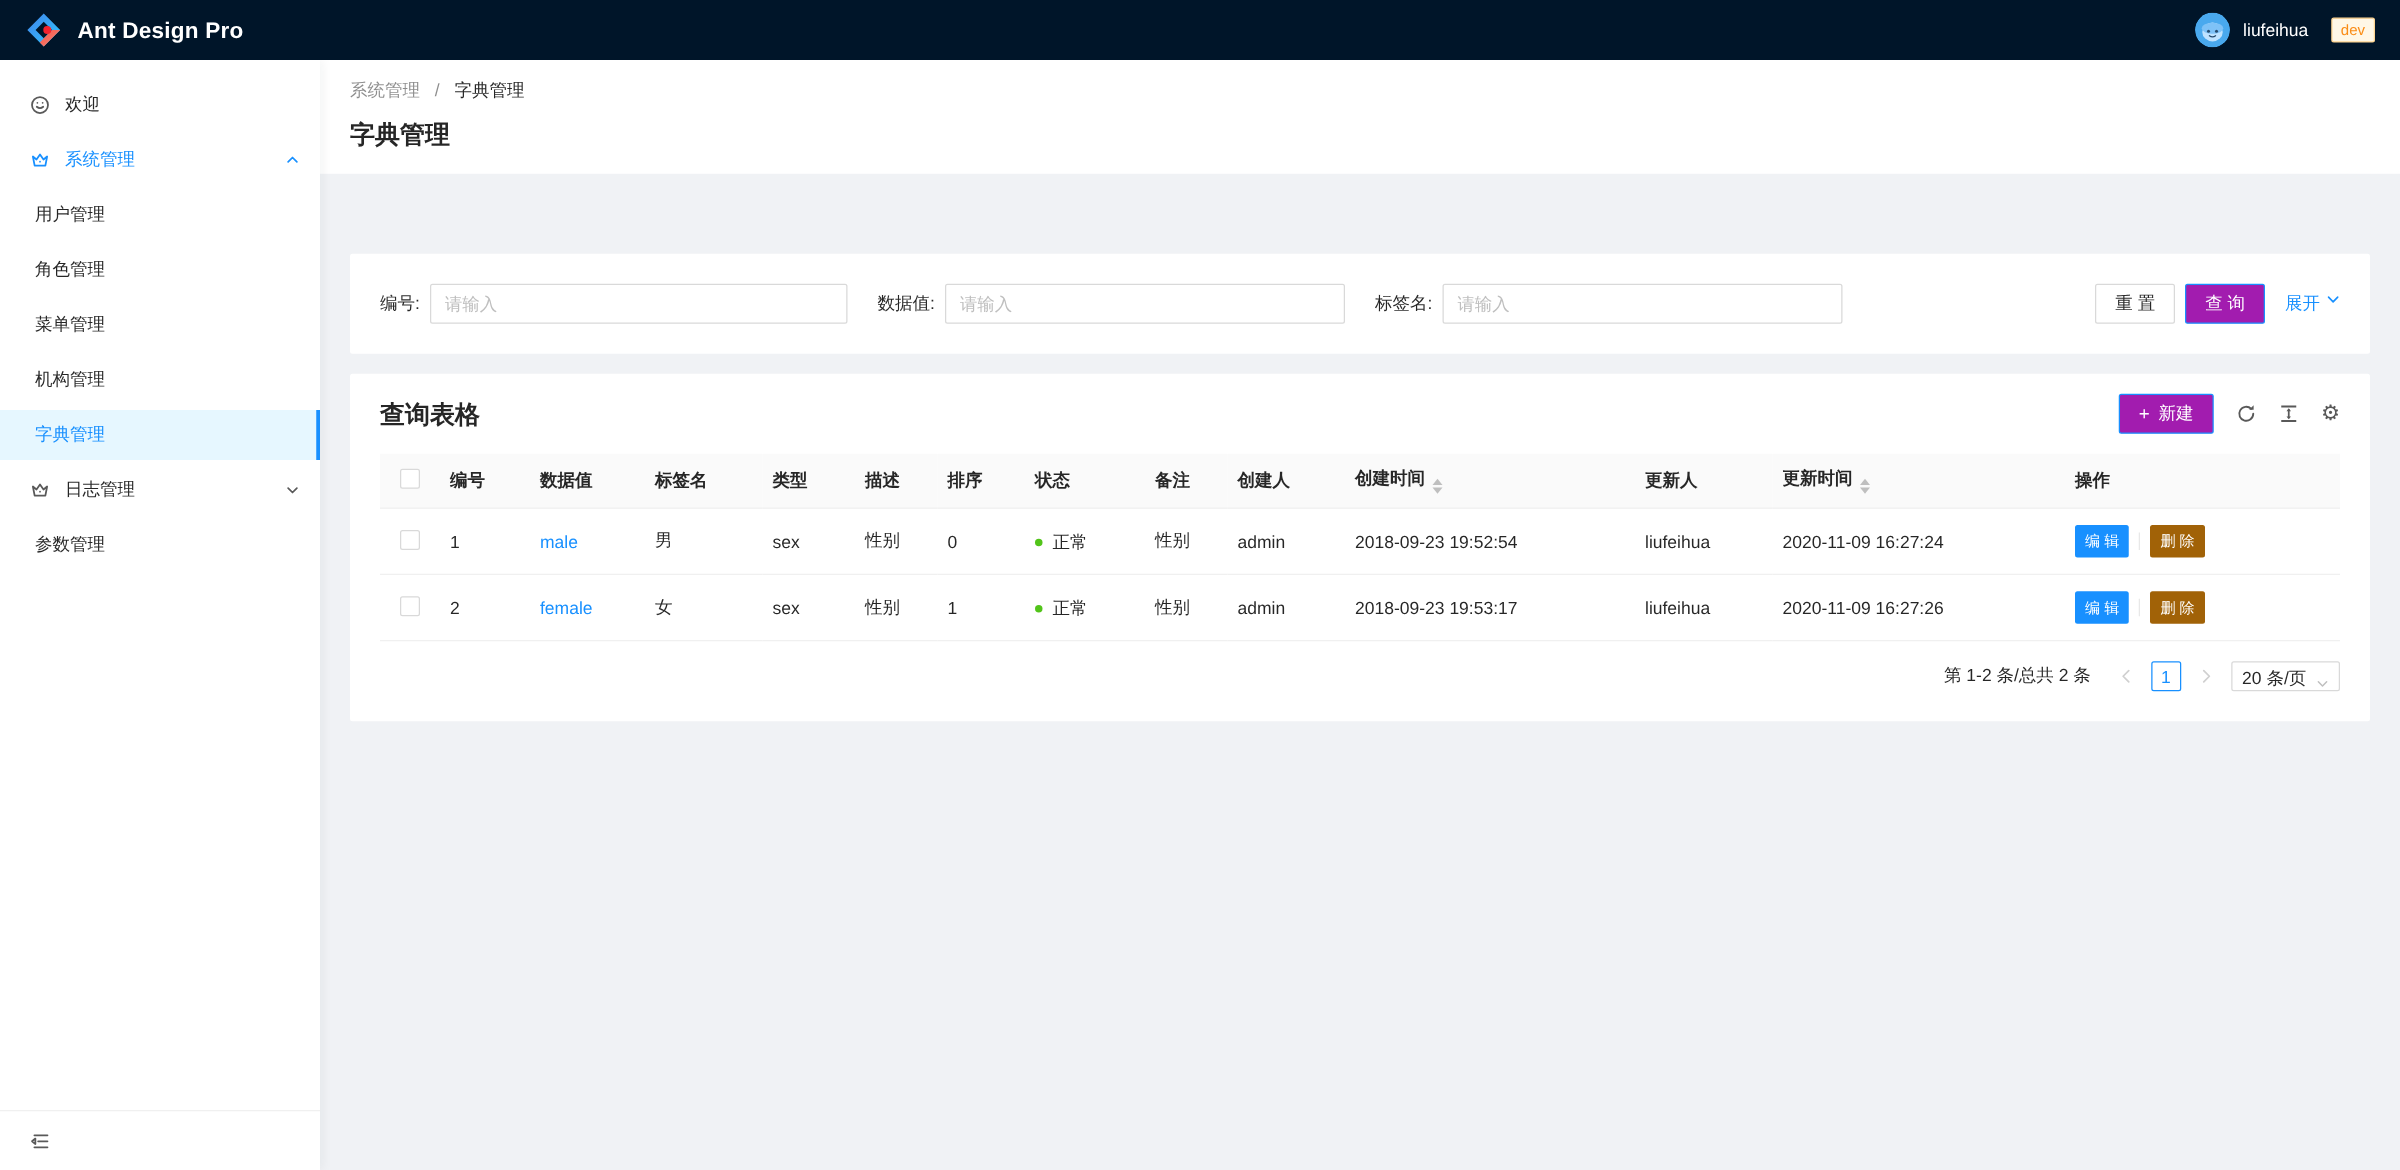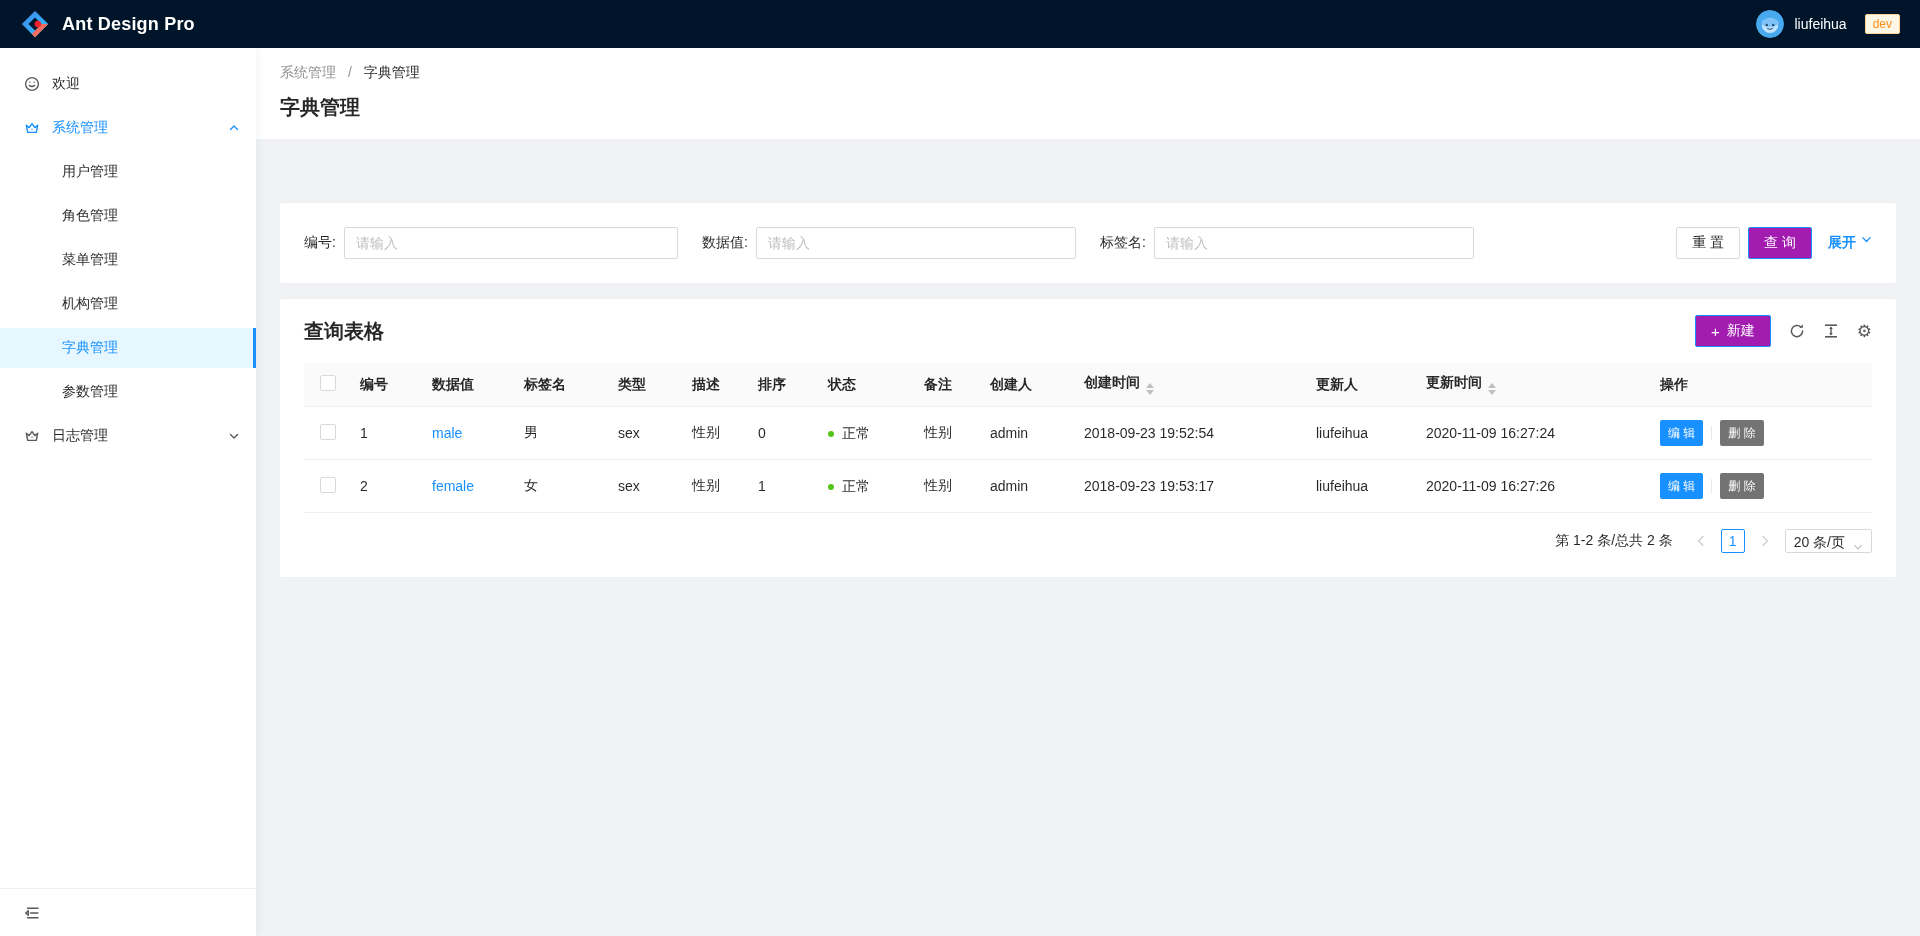--- a/index.html
+++ b/index.html
@@ -30,21 +30,21 @@
     position:fixed; top:48px; left:0; width:256px; height:888px;
     background:#fff; box-shadow:2px 0 8px rgba(29,35,41,.05);
     display:flex; flex-direction:column; z-index:10;
   }
   .menu { flex:1 1 auto; padding-top:12px; }
   .menu-item {
     height:40px; margin:4px 0; display:flex; align-items:center;
     padding:0 16px 0 24px; font-size:14px; color:rgba(0,0,0,.85); cursor:pointer;
   }
   .menu-item .mi-icon { width:16px; height:16px; margin-right:12px; display:inline-flex; }
-  .menu-item.sub { padding-left:62px; }
+  .menu-item.sub { padding-left:28px; }
   .menu-item .caret { margin-left:auto; display:inline-flex; }
   .menu-item.active-parent { color:#1890ff; }
   .menu-item.active-parent svg.stroke-ic path { stroke:#1890ff; }
   .menu-item.selected {
     background:#e6f7ff; color:#1890ff; border-right:3px solid #1890ff;
   }
   .sidebar-footer {
     border-top:1px solid #f0f0f0; height:48px; display:flex;
     align-items:center; padding-left:24px;
   }
@@ -73,21 +73,21 @@
   }
   .form-col input::placeholder { color:#bfbfbf; }
   .form-actions { flex:1 1 0; display:flex; align-items:center; justify-content:flex-end; gap:8px; }
   .btn {
     height:32px; padding:0 15px; border-radius:2px; font-size:14px;
     border:1px solid #d9d9d9; background:#fff; color:rgba(0,0,0,.85);
     display:inline-flex; align-items:center; justify-content:center; cursor:pointer;
     font-family:inherit;
   }
   .btn-primary { background:#a21caf; border-color:#1890ff; color:#fff; }
-  .link-expand { color:#1890ff; display:inline-flex; align-items:flex-start; gap:5px; margin-left:8px; cursor:pointer;font-weight:bold; }
+  .link-expand { color:#1890ff; display:inline-flex; align-items:flex-start; gap:5px; margin-left:8px; cursor:pointer; }
 
   
   .table-card { margin-top:16px; padding-bottom:4px; }
   .table-toolbar { display:flex; align-items:center; justify-content:space-between; padding:16px 24px; }
   .table-title { font-size:20px; font-weight:600; color:rgba(0,0,0,.85); }
   .toolbar-right { display:flex; align-items:center; gap:18px; }
   .btn-new { gap:7px; font-size:14px; }
   .btn-new .plus { font-size:15px; line-height:1; }
   .tool-icon { display:inline-flex; align-items:center; cursor:pointer; color:#595959; }
   .tool-icon.gear { font-size:17px; line-height:1; font-family:"DejaVu Sans",sans-serif; }
@@ -112,21 +112,21 @@
   .status-cell { display:inline-flex; align-items:center; gap:8px; }
   .status-dot { width:6px; height:6px; border-radius:50%; background:#52c41a; display:inline-block; }
 
   .action-cell { display:flex; align-items:center; }
   .btn-mini {
     height:26px; padding:0 8px; border:none; border-radius:2px; color:#fff;
     font-size:12px; display:inline-flex; align-items:center; cursor:pointer;
     font-family:inherit;
   }
   .btn-edit { background:#1890ff; }
-  .btn-del { background:#737373; }
+  .btn-del { background:#a16207; }
   .action-divider { width:1px; height:14px; background:#e8e8e8; margin:0 8px; }
 
   
   .pagination-row {
     display:flex; justify-content:flex-end; align-items:center;
     padding:16px 24px 20px; gap:8px; font-size:14px; color:rgba(0,0,0,.85);
   }
   .page-total { margin-right:8px; }
   .page-arrow { width:24px; height:24px; display:inline-flex; align-items:center; justify-content:center; cursor:pointer; }
   .page-num {
@@ -218,37 +218,37 @@
     </div>
     <div class="menu-item sub">
       <span>菜单管理</span>
     </div>
     <div class="menu-item sub">
       <span>机构管理</span>
     </div>
     <div class="menu-item sub selected">
       <span>字典管理</span>
     </div>
-    <div class="menu-item sub">
-      <span>参数管理</span>
-    </div>
-
     <div class="menu-item">
       <span class="mi-icon">
         <svg class="stroke-ic" width="16" height="16" viewBox="0 0 16 16">
           <path d="M2.3 5.2 L5.2 7.6 L8 3.6 L10.8 7.6 L13.7 5.2 L12.3 12.4 L3.7 12.4 Z"></path>
           <path d="M8 9.3v.01" stroke-width="1.8"></path>
         </svg>
       </span>
       <span>日志管理</span>
       <span class="caret">
         <svg class="stroke-ic" width="12" height="12" viewBox="0 0 12 12">
             <path d="M2.5 4.5 L6 8 L9.5 4.5" stroke="#595959"></path>
           </svg>
       </span>
+    </div>
+
+    <div class="menu-item sub">
+      <span>参数管理</span>
     </div>
   </div>
 
   <div class="sidebar-footer">
     <span class="tool-icon">
       <svg class="stroke-ic" width="16" height="16" viewBox="0 0 16 16">
         <path d="M3.5 3.2 H14"></path>
           <path d="M6.5 8 H14"></path>
           <path d="M3.5 12.8 H14"></path>
         <path d="M4.3 5.8 L1.6 8 L4.3 10.2 Z" fill="#595959" stroke="none"></path>

